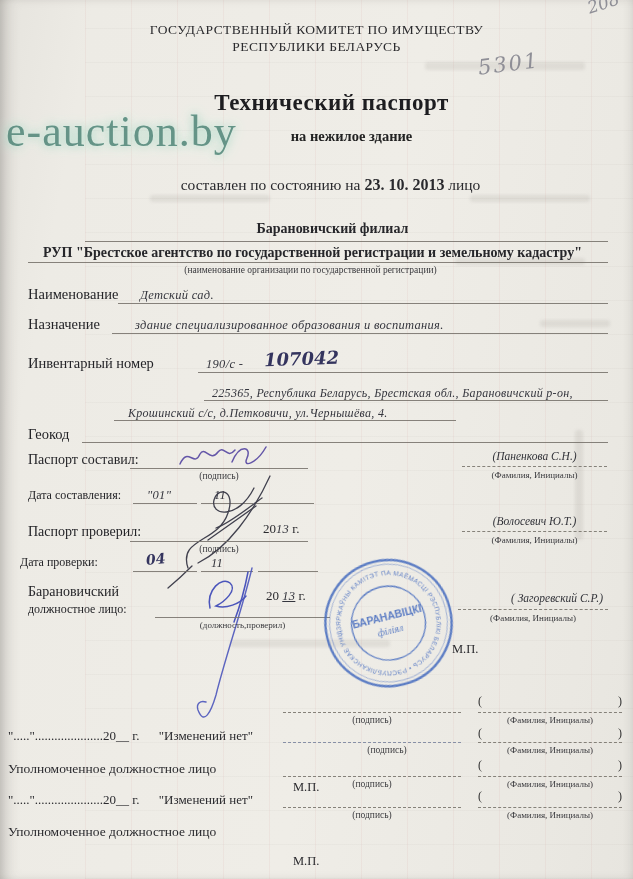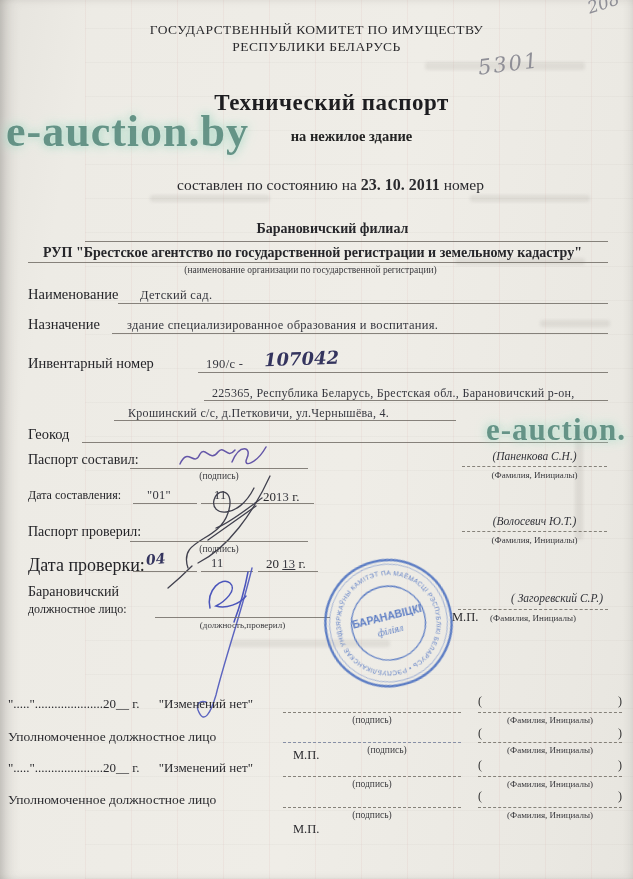--- a/index.html
+++ b/index.html
@@ -18,30 +18,30 @@
   .center{left:0;width:100%;text-align:center;}
   .committee{font-size:13.5px;letter-spacing:.4px;color:#2b2b2e;}
   .doc-title{font-size:23px;font-weight:bold;letter-spacing:.5px;color:#1d1d20;}
   .doc-subtitle{font-size:14.5px;font-weight:bold;color:#222;}
   .dateline{font-size:15.5px;color:#2a2a2e;}
   .dateline b{font-size:16px;}
   .branch{font-size:14px;font-weight:bold;}
   .org{font-size:14px;font-weight:bold;}
   .smallcap{font-size:9.5px;color:#38383c;text-align:center;}
   .lbl{font-size:14.5px;color:#242428;}
-  .val{font-size:12.5px;color:#35363e;letter-spacing:.3px;white-space:nowrap;}
+  .val{font-style:italic;font-size:12.5px;color:#35363e;letter-spacing:.3px;white-space:nowrap;}
   .ink{font-family:"DejaVu Serif",serif;font-style:italic;font-weight:bold;color:#34345e;}
   .pencil{font-family:"DejaVu Serif",serif;font-style:italic;color:#8e8e96;}
   .ul{position:absolute;height:0;border-bottom:1px solid #736f67;opacity:.85;}
   .uld{position:absolute;height:0;border-bottom:1px dashed #7b776f;opacity:.9;}
   .cap{position:absolute;font-size:9.5px;color:#3a3a3e;text-align:center;}
   .rname{position:absolute;font-style:italic;font-size:11.5px;color:#33343a;text-align:center;white-space:nowrap;}
-  .wm{position:absolute;font-weight:bold;color:#4e8577;opacity:.85;letter-spacing:1px;
+  .wm{position:absolute;font-weight:normal;color:#4e8577;opacity:.85;letter-spacing:1px;
       text-shadow:0 0 2px #d7ece2,0 0 9px #a7d6c3,0 0 14px #b9e0d0;}
-  .btxt{font-size:13px;color:#2a2a2e;white-space:nowrap;}
+  .btxt{font-size:13px;color:#2a2a2e;white-space:nowrap;margin-top:32px;}
   .paren{position:absolute;display:flex;justify-content:space-between;font-size:12px;color:#333;}
   svg{overflow:visible;}
 </style>
 </head>
 <body>
 
 <div class="page">
   <div class="bleed"></div>
 
   <div class="ghost" style="left:425px;top:62px;width:160px;height:8px"></div>
@@ -57,52 +57,51 @@
 
   <div class="abs center committee" style="top:39px">РЕСПУБЛИКИ БЕЛАРУСЬ</div>
   <div class="abs center committee" style="top:22px">ГОСУДАРСТВЕННЫЙ КОМИТЕТ ПО ИМУЩЕСТВУ</div>
   <div class="abs center doc-title" style="top:90px;transform:translateX(15px)">Технический паспорт</div>
   <div class="abs center doc-subtitle" style="top:128px;transform:translateX(35px)">на нежилое здание</div>
 
   <div class="wm" style="left:6px;top:106px;font-size:44px">e-auction.by</div>
 
   <div class="abs center dateline" style="top:176px;transform:translateX(14px)">
     <span>составлен по состоянию на</span>
-    <b>23. 10. 2011</b>
-    <span>номер</span>
+    <b>23. 10. 2013</b>
+    <span>лицо</span>
   </div>
 
   <div class="abs center branch" style="top:221px;transform:translateX(16px)">Барановичский филиал</div>
   <div class="ul" style="left:85px;top:241px;width:523px"></div>
   <div class="abs center org" style="top:245px;transform:translateX(-4px)">РУП "Брестское агентство по государственной регистрации и земельному кадастру"</div>
   <div class="ul" style="left:28px;top:262px;width:580px"></div>
   <div class="abs center smallcap" style="top:265px;transform:translateX(-6px)">(наименование организации по государственной регистрации)</div>
 
   <div class="abs lbl" style="left:28px;top:286px">Наименование</div>
   <div class="abs val" style="left:140px;top:288px">Детский сад.</div>
   <div class="ul" style="left:118px;top:303px;width:490px"></div>
 
   <div class="abs lbl" style="left:28px;top:316px">Назначение</div>
-  <div class="abs val" style="left:127px;top:318px">здание специализированное образования и воспитания.</div>
+  <div class="abs val" style="left:135px;top:318px">здание специализированное образования и воспитания.</div>
   <div class="ul" style="left:112px;top:333px;width:496px"></div>
 
   <div class="abs lbl" style="left:28px;top:355px">Инвентарный номер</div>
   <div class="abs val" style="left:206px;top:357px">190/с -</div>
   <div class="abs ink" style="left:264px;top:348px;font-size:18px;transform:rotate(-2deg)">107042</div>
   <div class="ul" style="left:198px;top:372px;width:410px"></div>
 
   <div class="abs val" style="left:212px;top:386px;font-size:12px">225365, Республика Беларусь, Брестская обл., Барановичский р-он,</div>
   <div class="ul" style="left:204px;top:400px;width:404px"></div>
   <div class="abs val" style="left:128px;top:406px;font-size:12px">Крошинский с/с, д.Петковичи, ул.Чернышёва, 4.</div>
   <div class="ul" style="left:114px;top:420px;width:342px"></div>
 
   <div class="abs lbl" style="left:28px;top:426px">Геокод</div>
   <div class="ul" style="left:82px;top:442px;width:526px"></div>
 
-  <div class="wm" style="left:486px;top:412px;font-size:31px">e-auction.</div>
 
   <div class="abs lbl" style="left:28px;top:452px;font-size:14px">Паспорт составил:</div>
   <svg class="abs" style="left:172px;top:438px" width="100" height="34" viewBox="0 0 100 34">
     <path d="M8,26 C16,8 22,30 28,16 C33,7 38,25 46,14 C52,6 55,22 63,12 M60,24 C68,5 80,9 75,20 C70,31 85,25 94,9" fill="none" stroke="#6456a8" stroke-width="1.5" stroke-linecap="round"></path>
   </svg>
   <div class="ul" style="left:130px;top:468px;width:178px"></div>
   <div class="cap" style="left:130px;top:471px;width:178px">(подпись)</div>
   <div class="rname" style="left:462px;top:450px;width:145px">(Паненкова С.Н.)</div>
   <div class="uld" style="left:462px;top:466px;width:145px"></div>
   <div class="cap" style="left:462px;top:470px;width:145px;font-size:9px">(Фамилия, Инициалы)</div>
@@ -127,21 +126,21 @@
       <path d="M50,72 L98,38"></path>
       <path d="M34,98 C24,108 16,115 10,120"></path>
     </g>
   </svg>
   <div class="ul" style="left:130px;top:541px;width:178px"></div>
   <div class="cap" style="left:130px;top:544px;width:178px">(подпись)</div>
   <div class="rname" style="left:462px;top:515px;width:145px">(Волосевич Ю.Т.)</div>
   <div class="uld" style="left:462px;top:531px;width:145px"></div>
   <div class="cap" style="left:462px;top:535px;width:145px;font-size:9px">(Фамилия, Инициалы)</div>
 
-  <div class="abs lbl" style="left:28px;top:555px;font-size:18px">Дата проверки:</div>
+  <div class="abs lbl" style="left:20px;top:555px;font-size:12px">Дата проверки:</div>
   <div class="abs ink" style="left:146px;top:551px;font-size:14px;transform:rotate(-6deg)">04</div>
   <div class="ul" style="left:133px;top:571px;width:64px"></div>
   <div class="abs val" style="left:211px;top:556px">11</div>
   <div class="ul" style="left:201px;top:571px;width:52px"></div>
   <div class="abs btxt" style="left:266px;top:556px">
     <span>20</span>
     <span class="val" style="text-decoration:underline">13</span>
     <span>г.</span>
   </div>
   <div class="ul" style="left:258px;top:571px;width:60px"></div>

